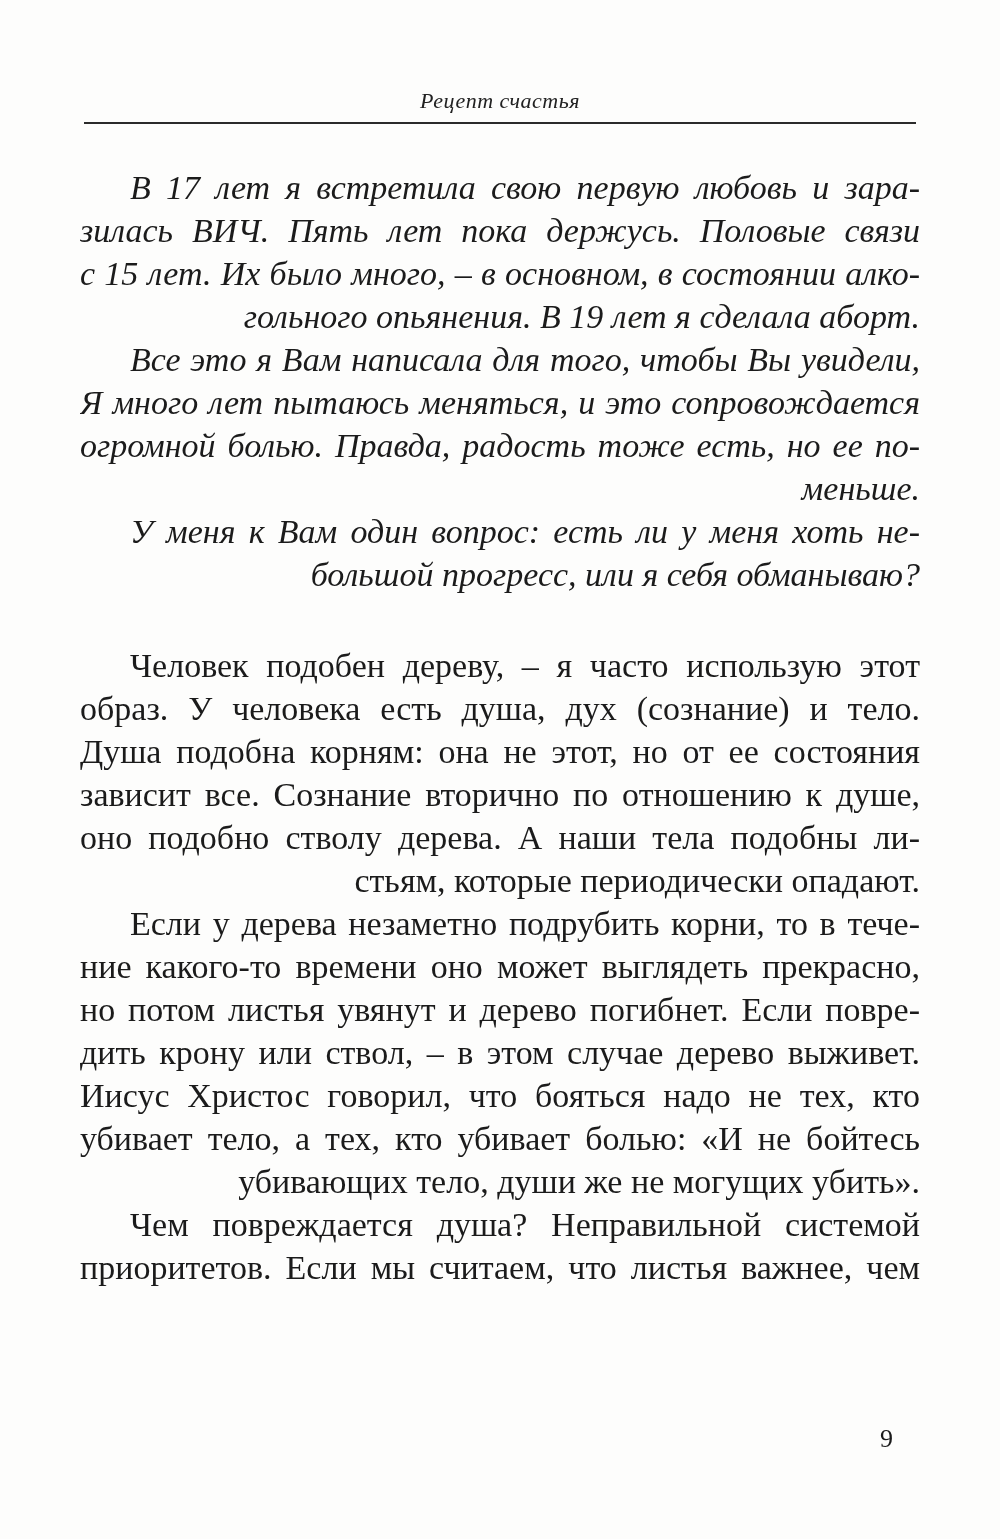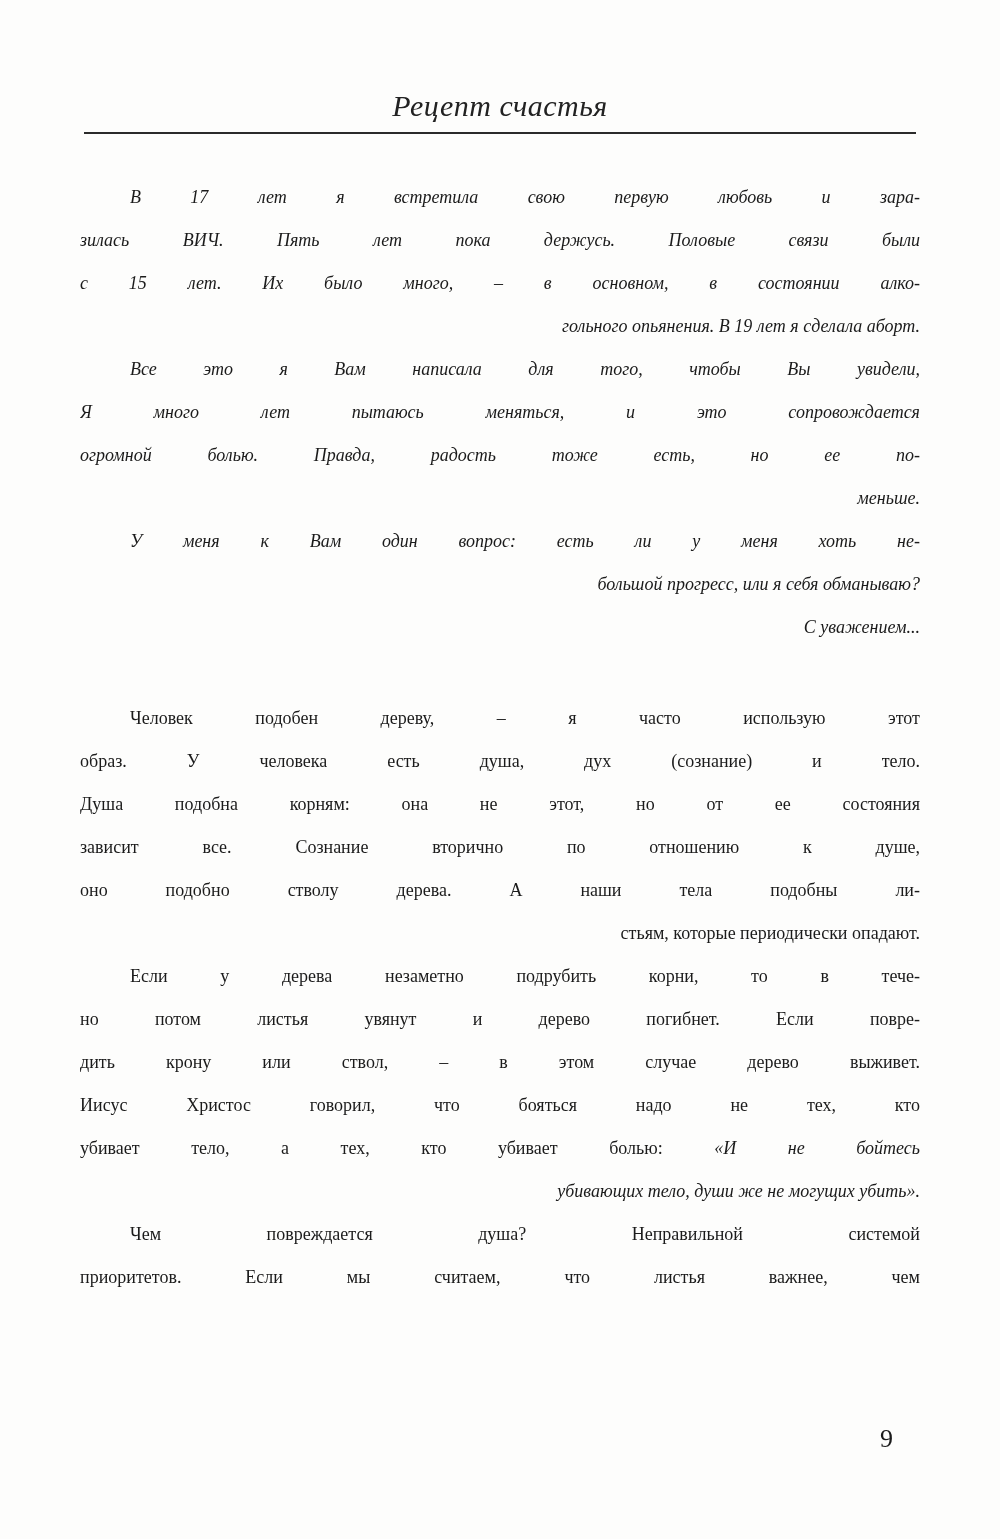--- a/index.html
+++ b/index.html
@@ -14,57 +14,57 @@
     margin: 0 auto;
     background: #fdfdfc;
     color: #1b1b1b;
     font-family: "Liberation Serif", "DejaVu Serif", serif;
     overflow: hidden;
   }
   .running-head {
     padding-top: 88px;
     text-align: center;
     font-style: italic;
-    font-size: 30px;
+    font-size: 22px;
     line-height: 1.2;
     letter-spacing: 0.5px;
     color: #222;
   }
   .head-rule {
     width: 832px;
     margin: 8px auto 0 auto;
     border: none;
     border-top: 2px solid #2b2b2b;
     height: 0;
   }
   .content {
     width: 840px;
     margin: 42px auto 0 auto;
-    font-size: 18px;
+    font-size: 34px;
   }
   .block { margin: 0; }
   .block.it { font-style: italic; }
   .block.rm { font-style: normal; margin-top: 48px; }
   .line {
     line-height: 43px;
     height: 43px;
     overflow: hidden;
     white-space: nowrap;
     color: #1b1b1b;
     text-align: right;
   }
   
   .line.j {
     text-align: justify;
     white-space: normal;
     text-align-last: justify;
   }
   .line.ind { text-indent: 50px; }
   .line.right { text-align: right; }
-  .line .i { font-style: italic; }
+  .line .i { }
   .line .r { font-style: normal; }
   .page-number {
     position: absolute;
     top: 1424px;
     right: 107px;
     font-size: 26px;
     color: #1b1b1b;
   }
 </style>
 </head>
@@ -81,30 +81,30 @@
         <div class="line j ind"><span>В 17 лет я встретила свою первую любовь и зара-</span></div>
         <div class="line j"><span>зилась ВИЧ. Пять лет пока держусь. Половые связи были</span></div>
         <div class="line j"><span>с 15 лет. Их было много, – в основном, в состоянии алко-</span></div>
         <div class="line"><span>гольного опьянения. В 19 лет я сделала аборт.</span></div>
         <div class="line j ind"><span>Все это я Вам написала для того, чтобы Вы увидели,</span></div>
         <div class="line j"><span>Я много лет пытаюсь меняться, и это сопровождается</span></div>
         <div class="line j"><span>огромной болью. Правда, радость тоже есть, но ее по-</span></div>
         <div class="line"><span>меньше.</span></div>
         <div class="line j ind"><span>У меня к Вам один вопрос: есть ли у меня хоть не-</span></div>
         <div class="line"><span>большой прогресс, или я себя обманываю?</span></div>
-        <div class="line right"><span>С уважением...</span></div>
       </div>
       <div class="block rm">
         <div class="line j ind"><span>Человек подобен дереву, – я часто использую этот</span></div>
         <div class="line j"><span>образ. У человека есть душа, дух (сознание) и тело.</span></div>
         <div class="line j"><span>Душа подобна корням: она не этот, но от ее состояния</span></div>
         <div class="line j"><span>зависит все. Сознание вторично по отношению к душе,</span></div>
         <div class="line j"><span>оно подобно стволу дерева. А наши тела подобны ли-</span></div>
         <div class="line"><span>стьям, которые периодически опадают.</span></div>
         <div class="line j ind"><span>Если у дерева незаметно подрубить корни, то в тече-</span></div>
+        <div class="line j"><span>ние какого-то времени оно может выглядеть прекрасно,</span></div>
         <div class="line j"><span>но потом листья увянут и дерево погибнет. Если повре-</span></div>
         <div class="line j"><span>дить крону или ствол, – в этом случае дерево выживет.</span></div>
         <div class="line j"><span>Иисус Христос говорил, что бояться надо не тех, кто</span></div>
         <div class="line j"><span class="r">убивает тело, а тех, кто убивает болью: </span><span class="i">«И не бойтесь</span></div>
         <div class="line"><span class="i">убивающих тело, души же не могущих убить».</span></div>
         <div class="line j ind"><span>Чем повреждается душа? Неправильной системой</span></div>
         <div class="line j"><span>приоритетов. Если мы считаем, что листья важнее, чем</span></div>
       </div>
     </div>
 

